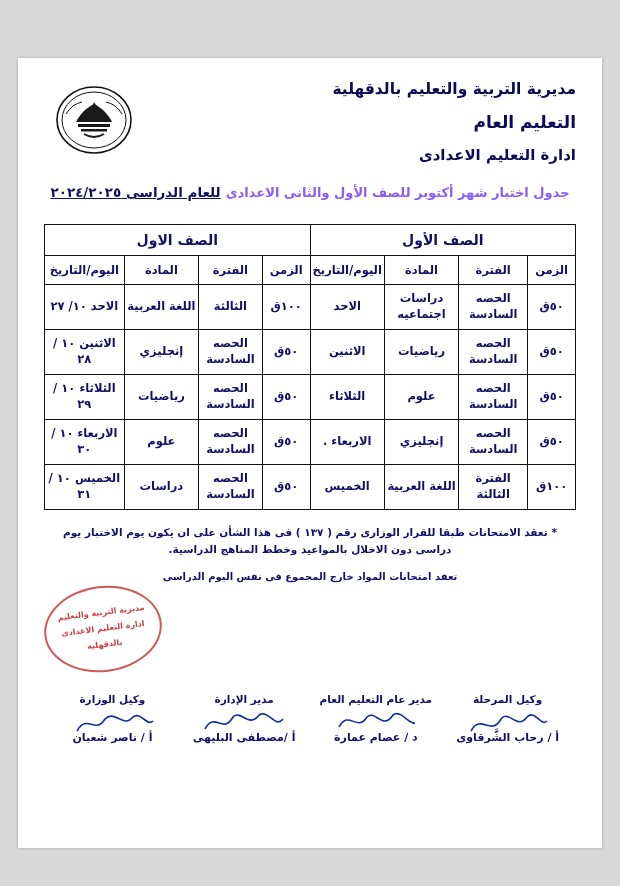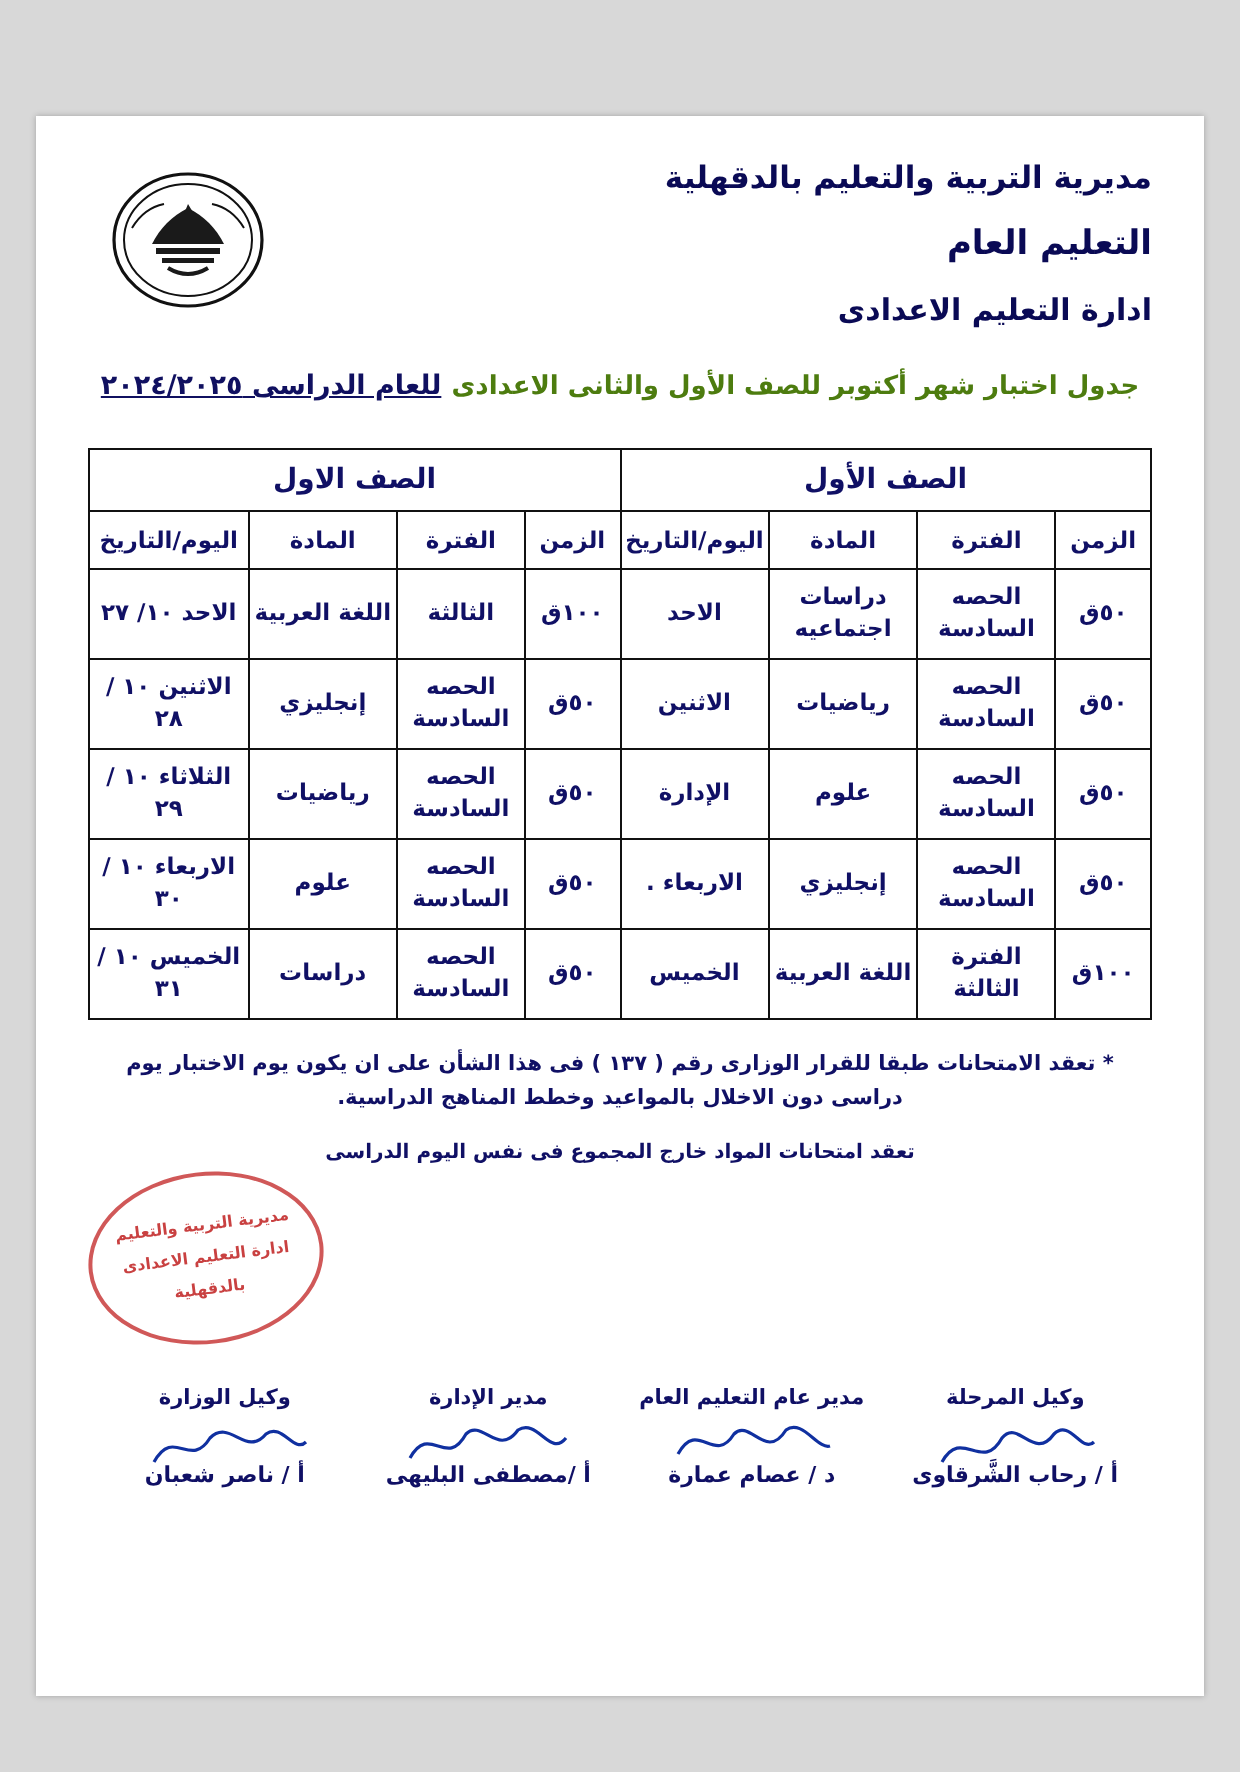--- a/index.html
+++ b/index.html
@@ -74,21 +74,21 @@
   .title-row {
     position: relative;
     height: 38px;
     margin-top: 6px;
     text-align: center;
     direction: rtl;
   }
   .title-row .t1 {
     font-size: 13px;
     font-weight: bold;
-    color: #4d7c0f;
+    color: #8b5cf6;
   }
   .title-row .t2 {
     font-size: 13.5px;
     font-weight: bold;
     color: #101060;
     text-decoration: underline;
   }
 
   
   .tbl-wrap {
@@ -281,21 +281,21 @@
             <td>الاثنين</td>
             <td>٥٠ق</td>
             <td>الحصه السادسة</td>
             <td>إنجليزي</td>
             <td>الاثنين ١٠ / ٢٨</td>
           </tr>
           <tr>
             <td>٥٠ق</td>
             <td>الحصه السادسة</td>
             <td>علوم</td>
-            <td>الإدارة</td>
+            <td>الثلاثاء</td>
             <td>٥٠ق</td>
             <td>الحصه السادسة</td>
             <td>رياضيات</td>
             <td>الثلاثاء ١٠ / ٢٩</td>
           </tr>
           <tr>
             <td>٥٠ق</td>
             <td>الحصه السادسة</td>
             <td>إنجليزي</td>
             <td>الاربعاء .</td>

